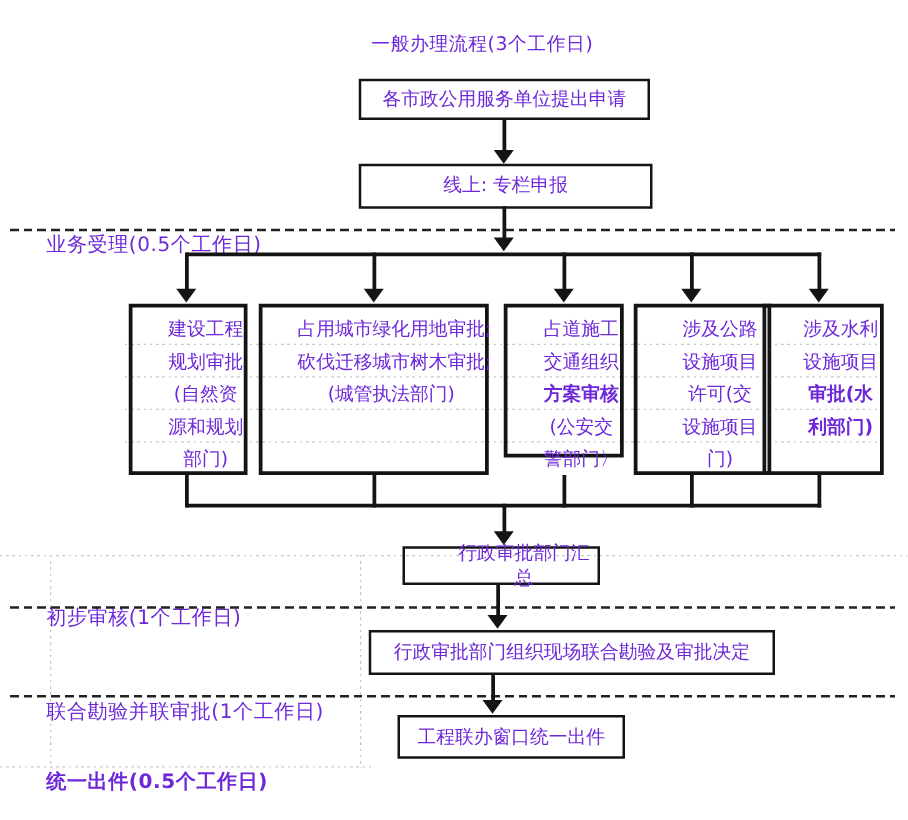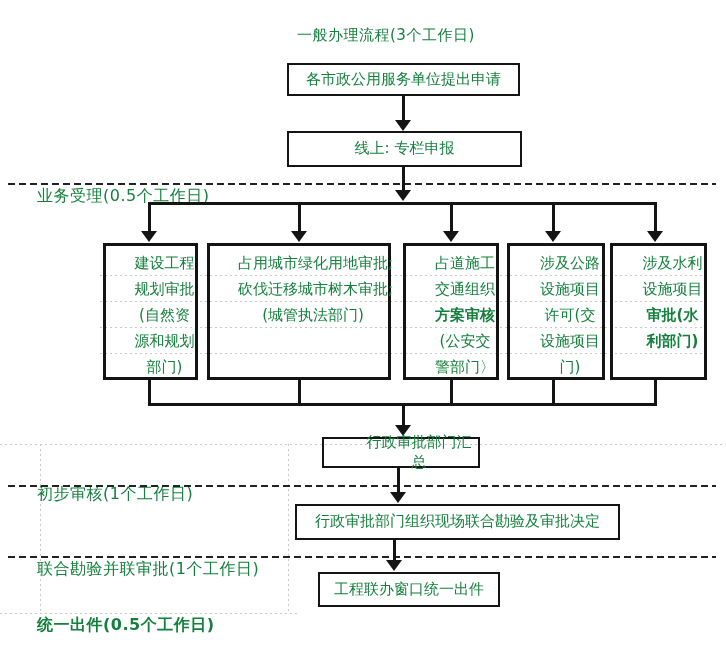--- a/index.html
+++ b/index.html
@@ -1,18 +1,18 @@
 <!DOCTYPE html>
 <html><head>
 <meta charset="utf-8">
 <style>
   html,body{margin:0;padding:0;background:#fff;}
   #canvas{
     position:relative;width:726px;height:656px;background:#ffffff;
-    font-family:"DejaVu Sans","Liberation Sans",sans-serif;color:#15803d;overflow:hidden;
+    font-family:"DejaVu Sans","Liberation Sans",sans-serif;color:#6d28d9;overflow:hidden;
   }
   .box{
     position:absolute;border:2px solid #141414;background:transparent;
     display:flex;align-items:center;justify-content:center;
     font-size:15px;text-align:center;box-sizing:border-box;line-height:1.3;
   }
   .pbox{
     position:absolute;border:3px solid #141414;background:transparent;
     box-sizing:border-box;font-size:15px;text-align:center;padding-top:4px;
   }
@@ -92,29 +92,29 @@
     <div class="ln">源和规划</div>
     <div class="ln">部门)</div>
   </div>
 
   <div class="pbox" style="left:207px;top:243px;width:184px;height:137px;">
     <div class="ln">占用城市绿化用地审批;</div>
     <div class="ln">砍伐迁移城市树木审批;</div>
     <div class="ln">(城管执法部门)</div>
   </div>
 
-  <div class="pbox" style="left:403px;top:243px;width:96px;height:137px;">
+  <div class="pbox" style="left:403px;top:243px;width:96px;height:123px;">
     <div class="ln">占道施工</div>
     <div class="ln">交通组织</div>
     <div class="ln bold">方案审核</div>
     <div class="ln">(公安交</div>
     <div class="ln">警部门〉</div>
   </div>
 
-  <div class="pbox" style="left:507px;top:243px;width:98px;height:137px;">
+  <div class="pbox" style="left:507px;top:243px;width:110px;height:137px;">
     <div class="ln">涉及公路</div>
     <div class="ln">设施项目</div>
     <div class="ln">许可(交</div>
     <div class="ln">设施项目</div>
     <div class="ln">门)</div>
   </div>
 
   <div class="pbox" style="left:610px;top:243px;width:97px;height:137px;">
     <div class="ln">涉及水利</div>
     <div class="ln">设施项目</div>

